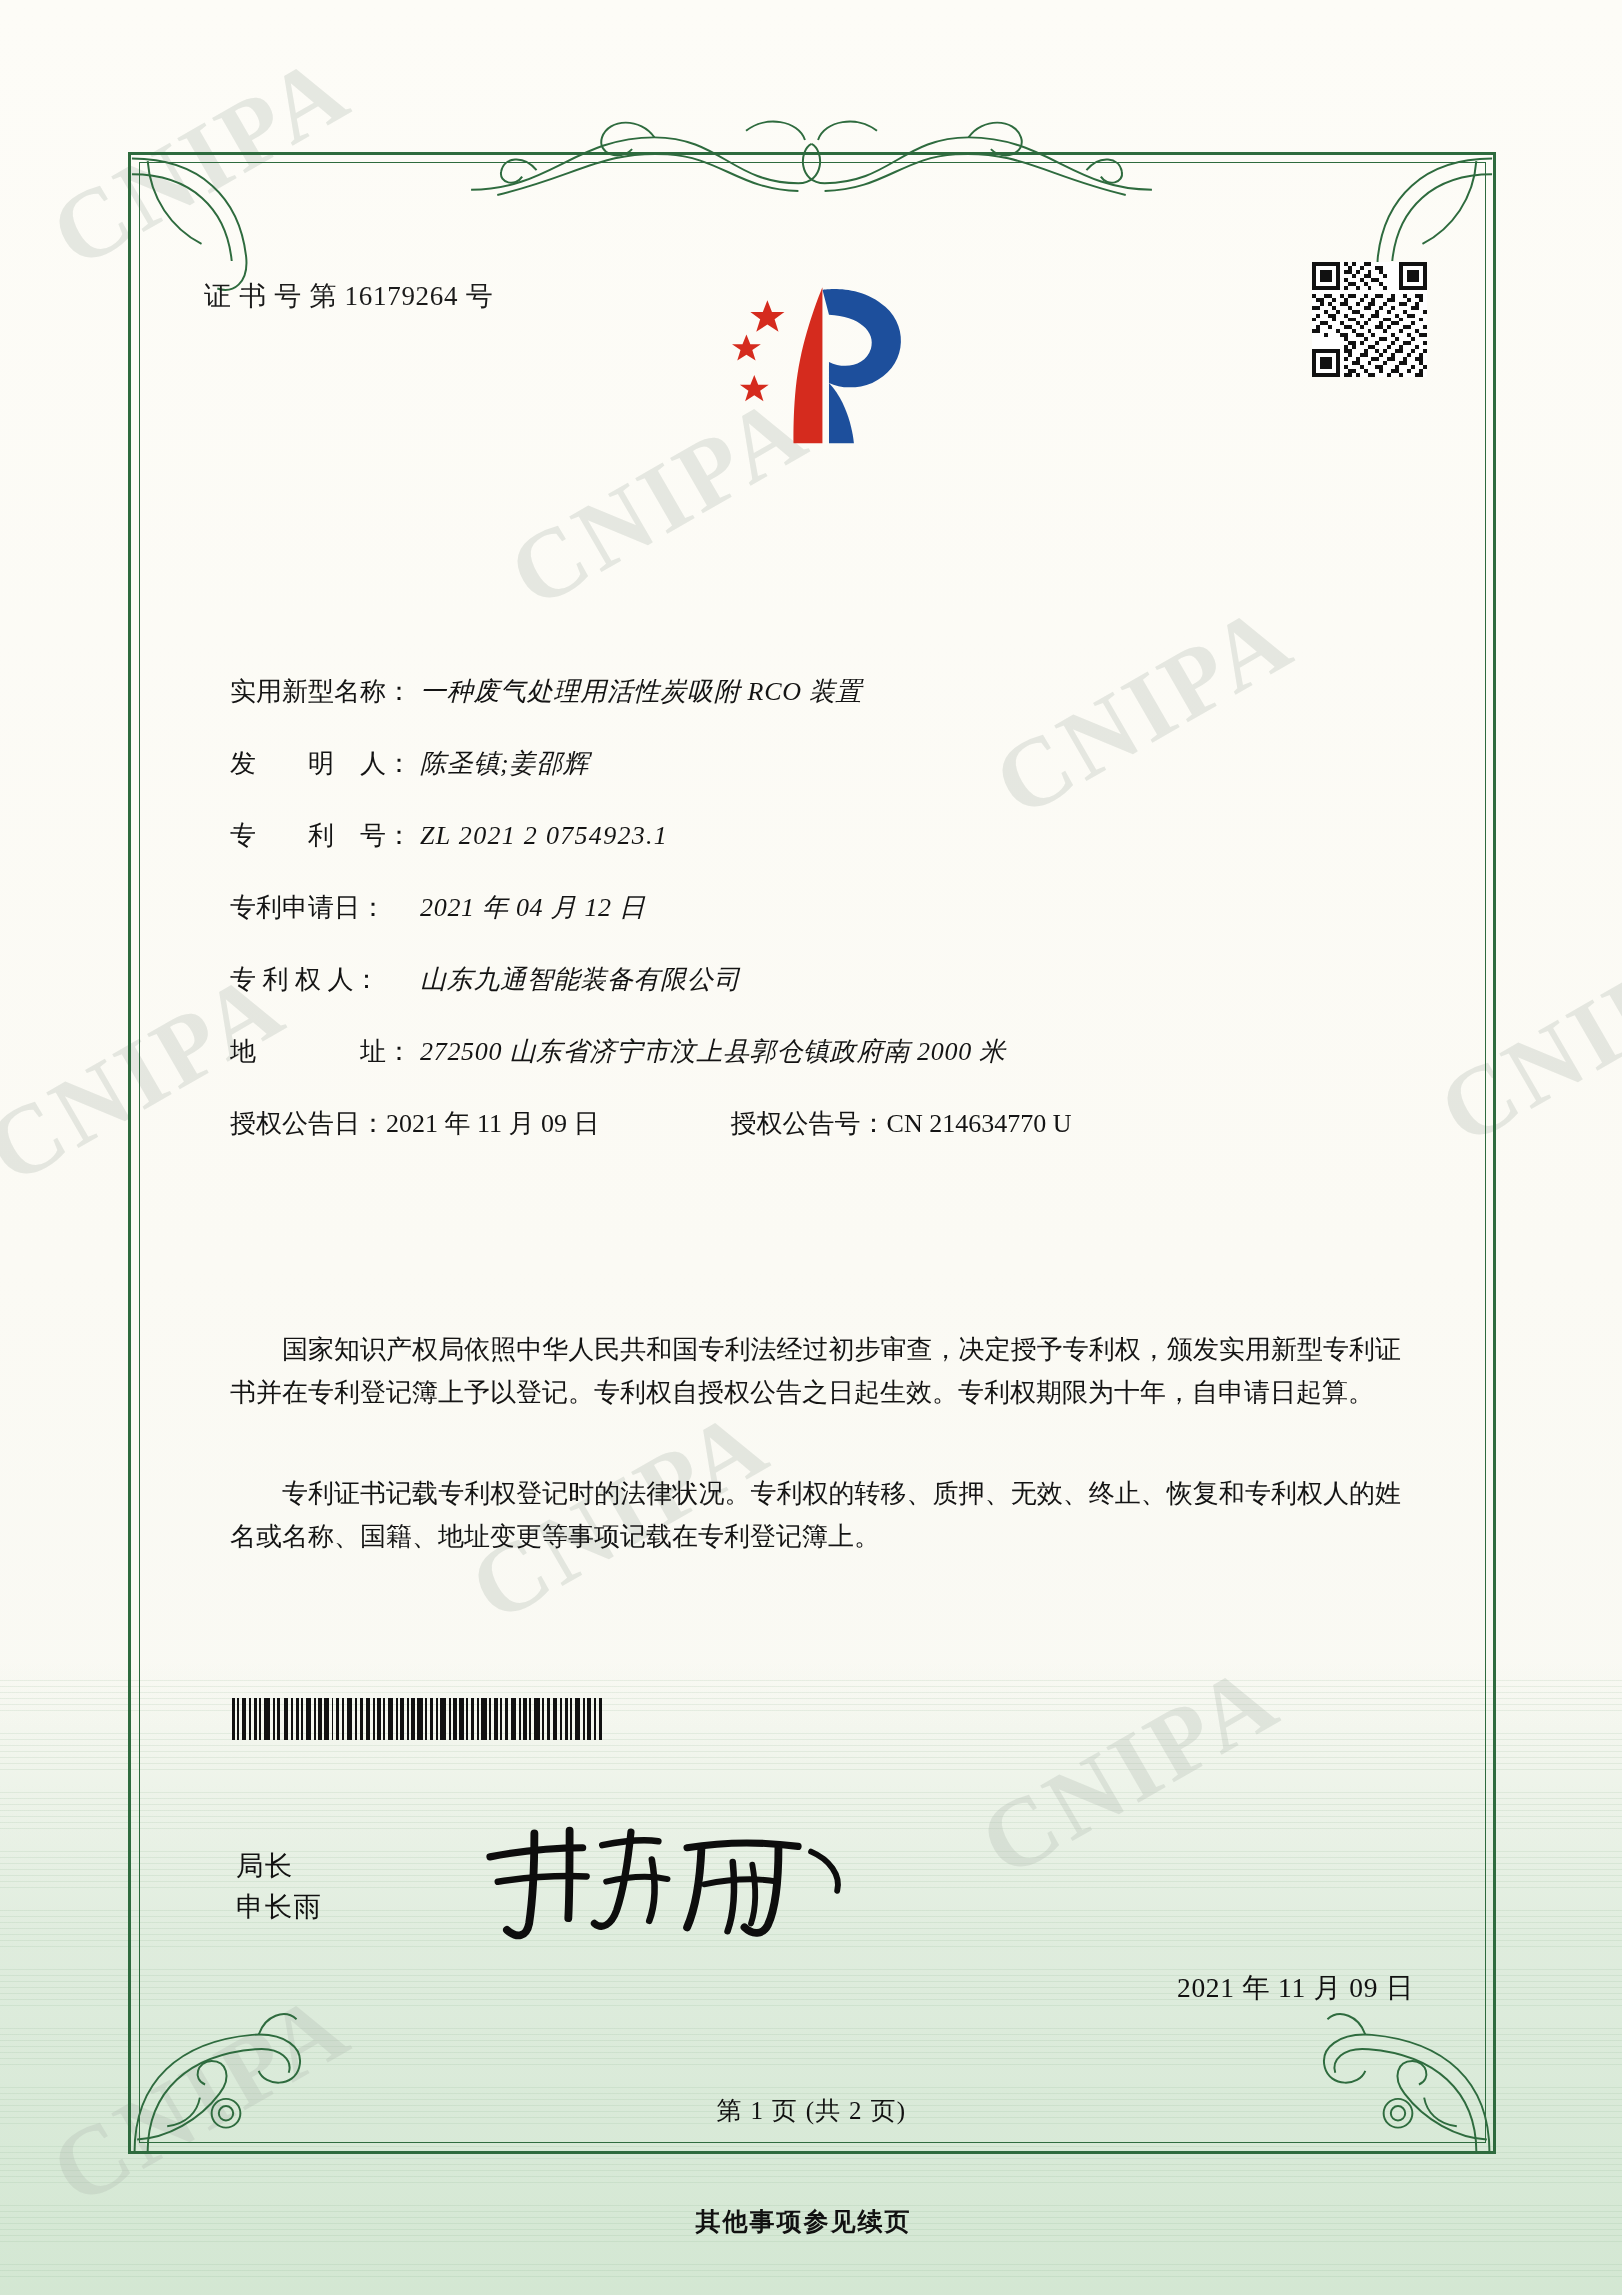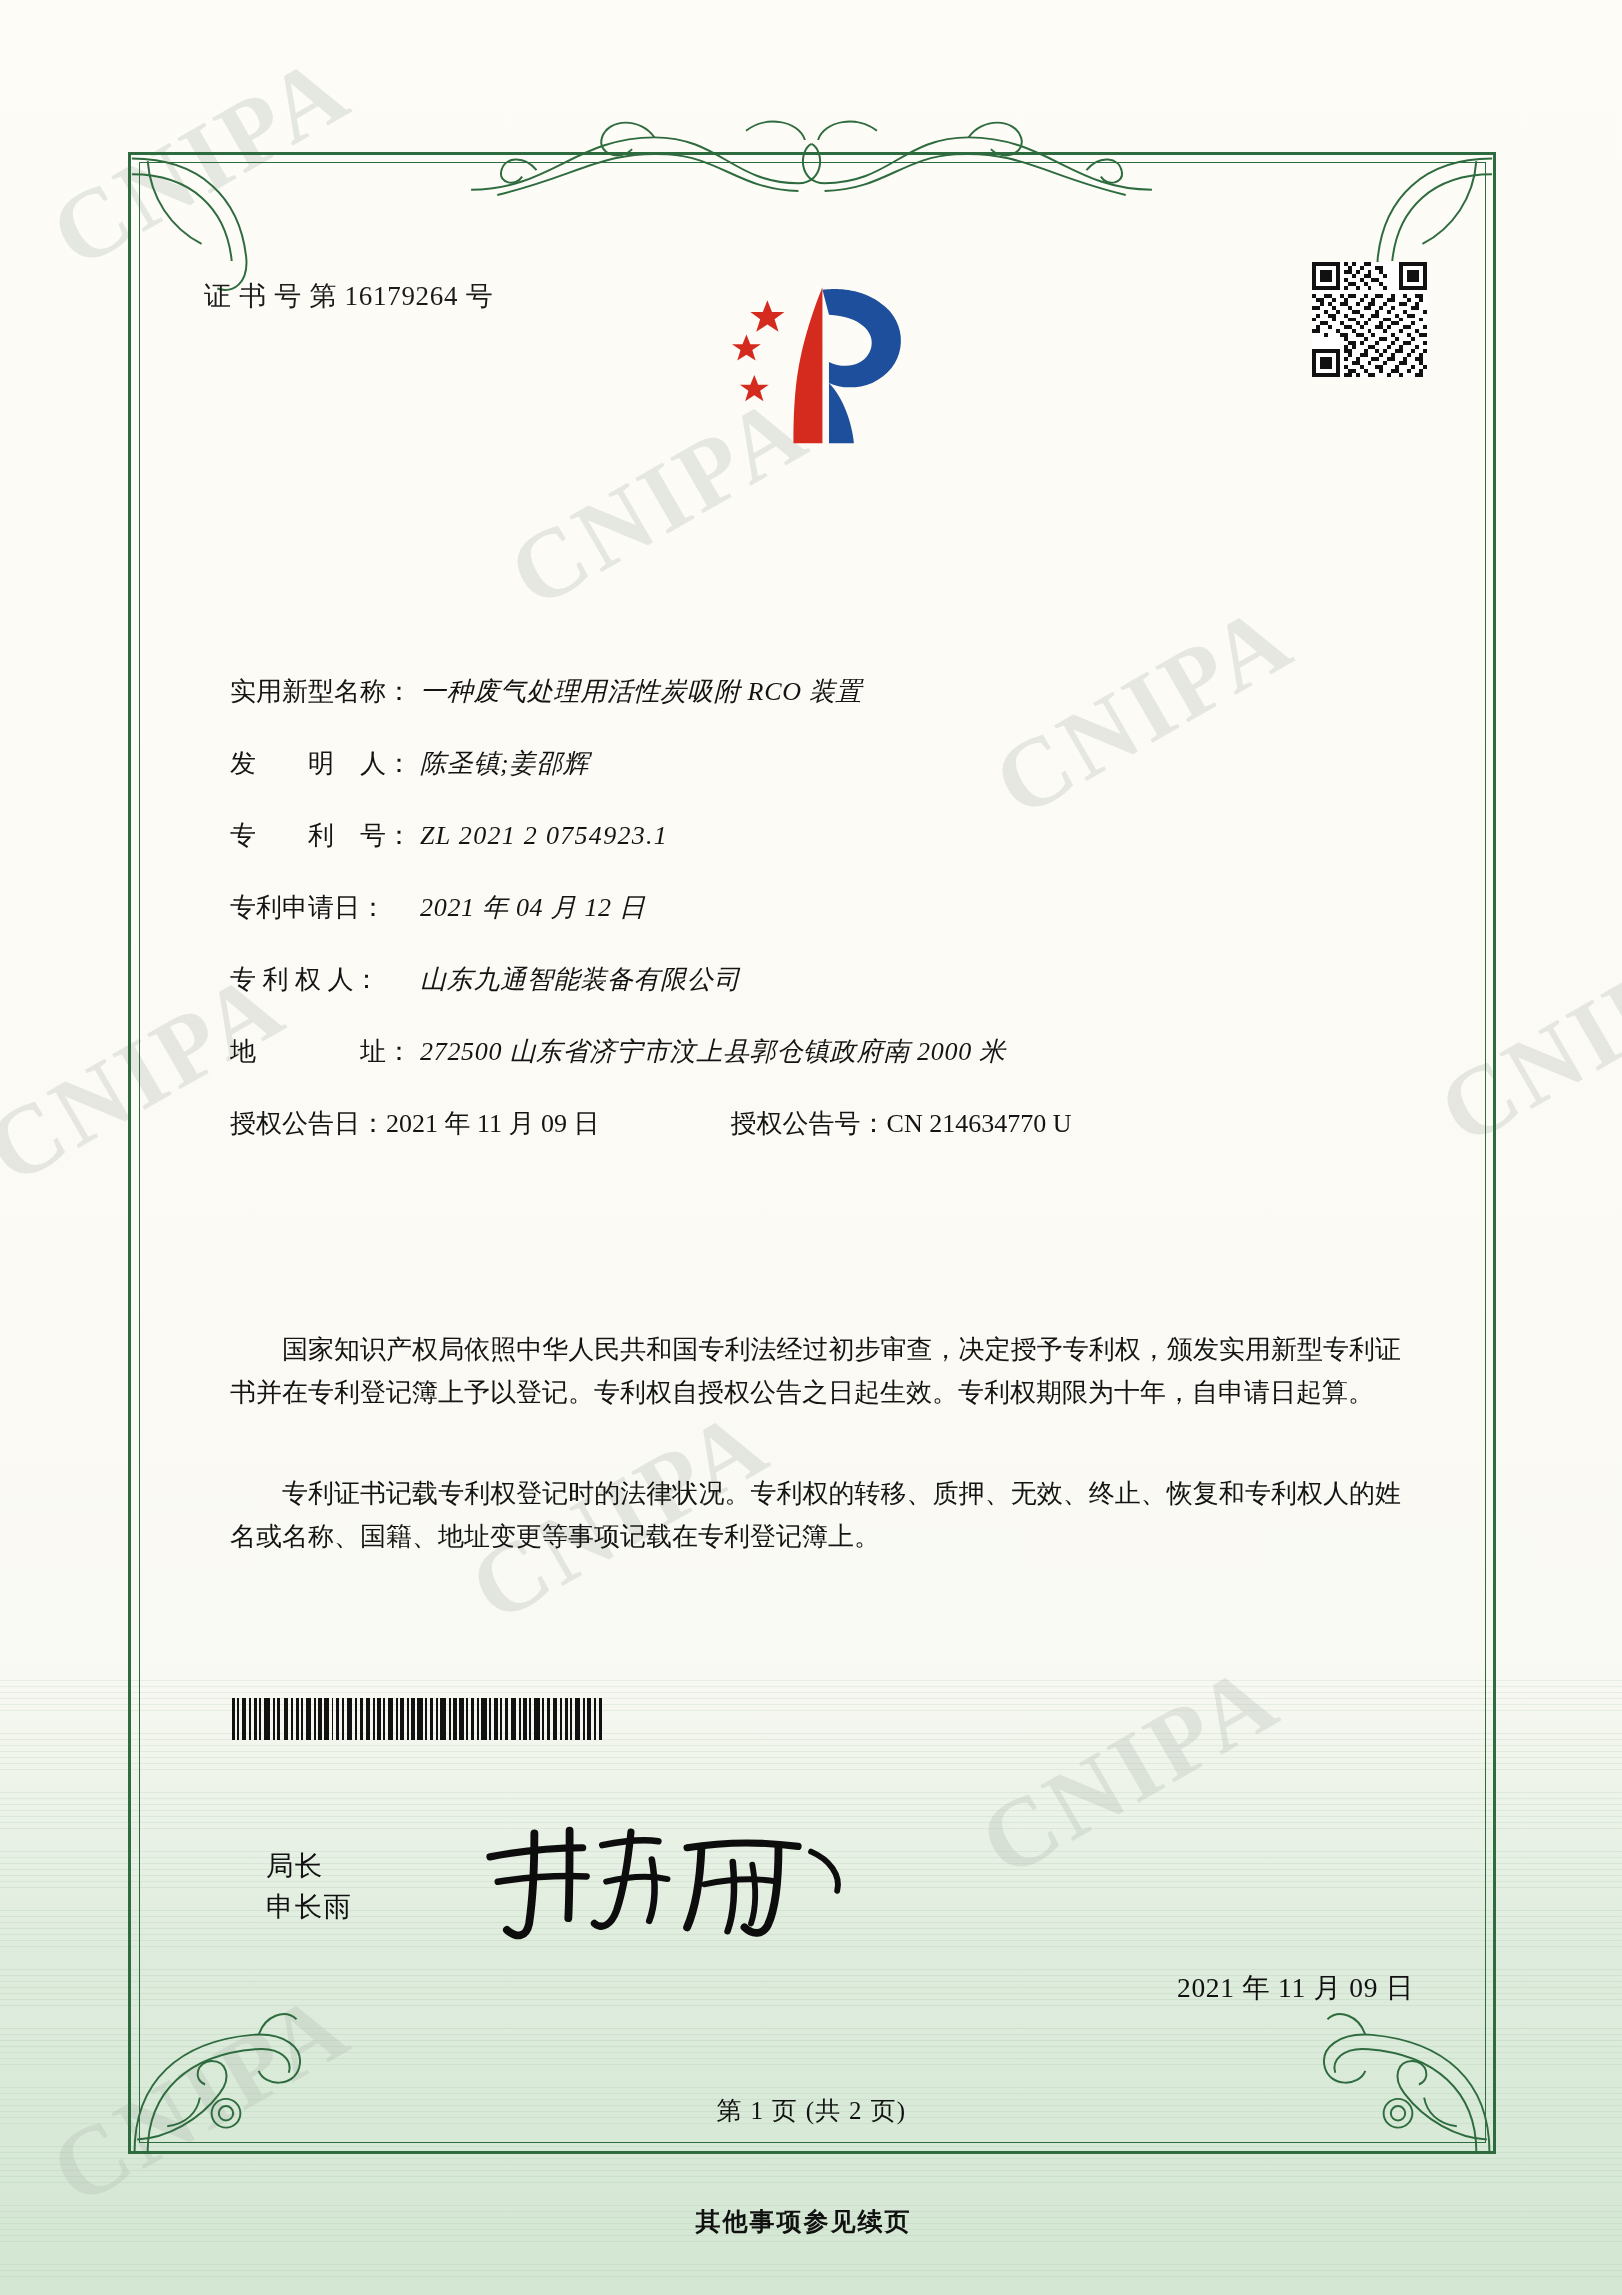--- a/index.html
+++ b/index.html
@@ -152,21 +152,20 @@
   }
 
   
   .sig-label {
     position: absolute;
     left: 236px; top: 1845px;
     font-size: 27.5px;
     line-height: 41px;
     color: #111;
     letter-spacing: 1.3px;
-    margin-left: 30px;
   }
   .sig-img {
     position: absolute;
     left: 471px; top: 1819px;
     width: 393px; height: 124px;
   }
   .sig-date {
     position: absolute;
     right: 209px; top: 1970px;
     font-size: 27.5px;

